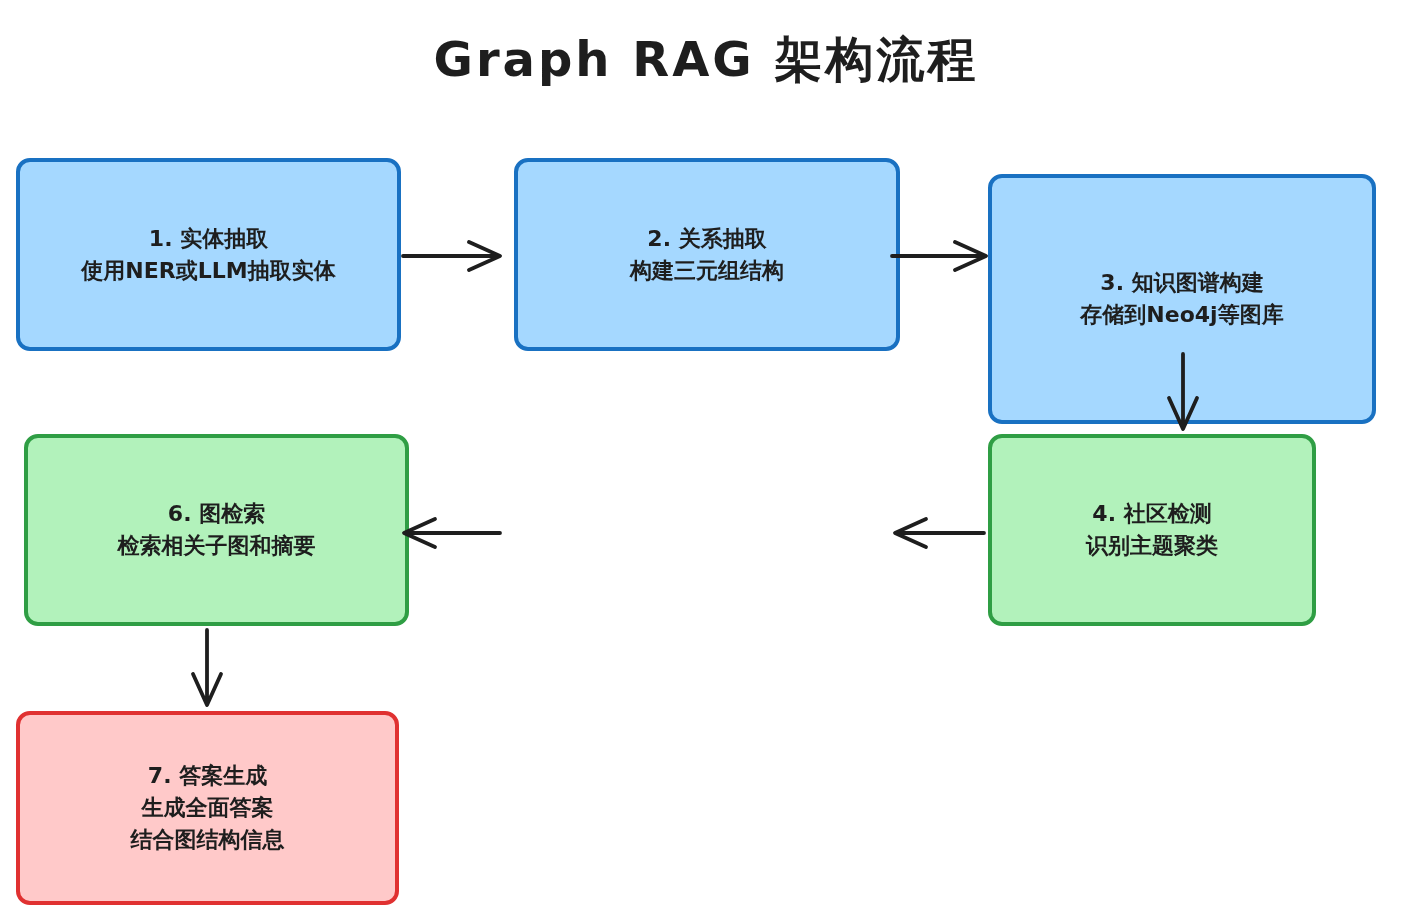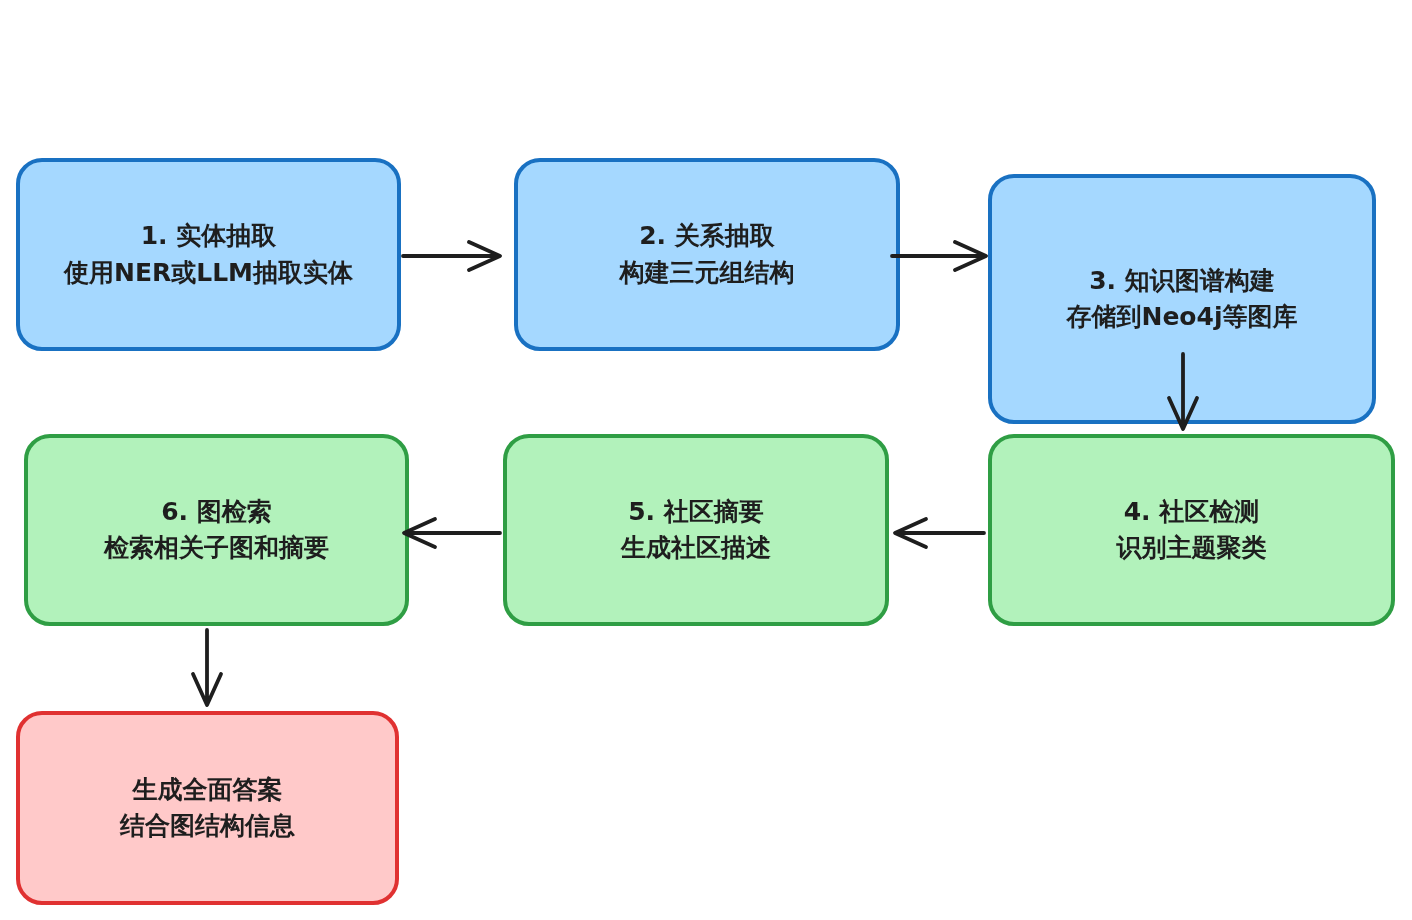--- a/index.html
+++ b/index.html
@@ -19,28 +19,28 @@
     width: 100%;
     text-align: center;
     font-size: 48px;
     font-weight: bold;
     letter-spacing: 3px;
     color: var(--text, #1e1e1e);
   }
   .node {
     position: absolute;
     box-sizing: border-box;
-    border-radius: 26px;
+    border-radius: 14px;
     border: 4px solid;
     display: flex;
     flex-direction: column;
     align-items: center;
     justify-content: center;
     text-align: center;
-    font-size: 25px;
+    font-size: 22px;
     font-weight: 600;
     line-height: 1.45;
     padding: 8px 14px;
   }
   .node.blue  { background: var(--blue-fill,  #a5d8ff); border-color: var(--blue-stroke,  #1971c2); }
   .node.green { background: var(--green-fill, #b2f2bb); border-color: var(--green-stroke, #2f9e44); }
   .node.red   { background: var(--red-fill,   #ffc9c9); border-color: var(--red-stroke,   #e03131); }
   svg.arrows {
     position: absolute;
     left: 0; top: 0;
@@ -53,52 +53,50 @@
     fill: none;
     stroke-linecap: round;
     stroke-linejoin: round;
   }
 </style>
 </head>
 <body>
 
 <div class="canvas">
 
+  <div class="title">Graph RAG 架构流程</div>
 
   <div class="node blue" style="left:16px; top:158px; width:385px; height:193px;">
     <div>1. 实体抽取</div>
     <div>使用NER或LLM抽取实体</div>
   </div>
 
   <div class="node blue" style="left:514px; top:158px; width:386px; height:193px;">
     <div>2. 关系抽取</div>
     <div>构建三元组结构</div>
   </div>
 
   <div class="node blue" style="left:988px; top:174px; width:388px; height:250px;">
     <div>3. 知识图谱构建</div>
     <div>存储到Neo4j等图库</div>
   </div>
 
-  <div class="node green" style="left:988px; top:434px; width:407px; height:192px;text-align:center;">
+  <div class="node green" style="left:988px; top:434px; width:328px; height:192px;text-align:center;">
     <div>4. 社区检测</div>
     <div>识别主题聚类</div>
   </div>
 
-  <div class="node green" style="left:503px; top:434px; width:386px; height:192px;">
-    <div>5. 社区摘要</div>
-    <div>生成社区描述</div>
-  </div>
 
   <div class="node green" style="left:24px; top:434px; width:385px; height:192px;">
     <div>6. 图检索</div>
     <div>检索相关子图和摘要</div>
   </div>
 
   <div class="node red" style="left:16px; top:711px; width:383px; height:194px;">
+    <div>7. 答案生成</div>
     <div>生成全面答案</div>
     <div>结合图结构信息</div>
   </div>
 
   <svg class="arrows" viewBox="0 0 1412 920" aria-hidden="true">
     <path class="arrow" d="M403,256 L498,256 M469,242 L500,256 L469,270"></path>
     <path class="arrow" d="M892,256 L984,256 M955,242 L986,256 L955,270"></path>
     <path class="arrow" d="M1183,354 L1183,427 M1169,398 L1183,429 L1197,398"></path>
     <path class="arrow" d="M984,533 L897,533 M926,519 L895,533 L926,547"></path>
     <path class="arrow" d="M500,533 L406,533 M435,519 L404,533 L435,547"></path>

